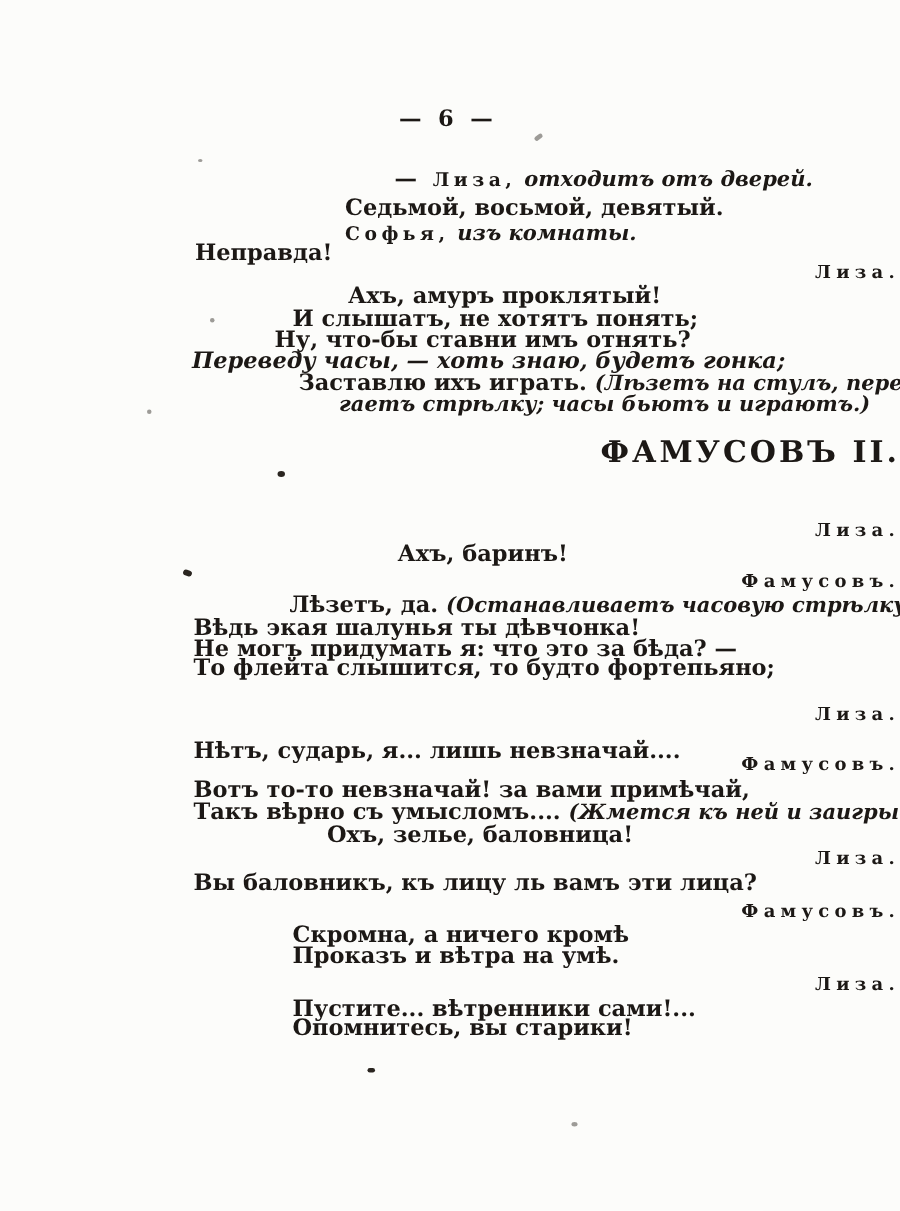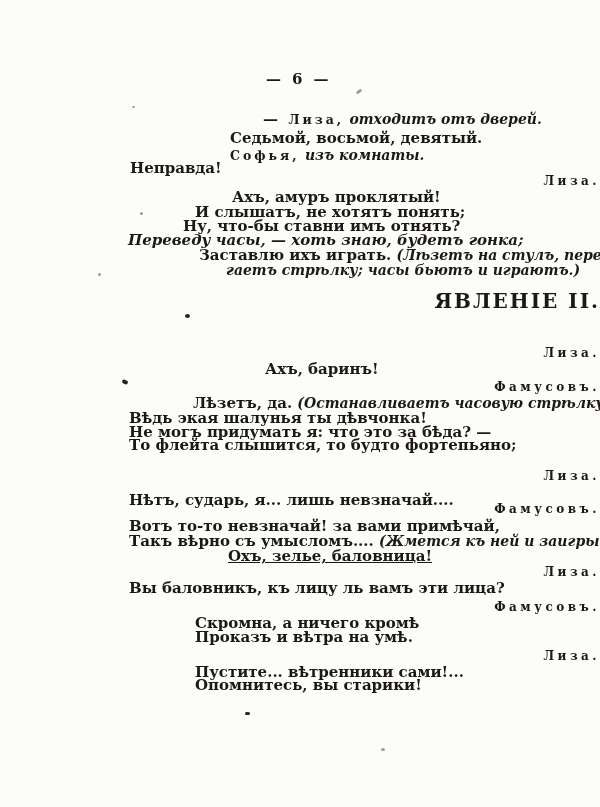--- a/index.html
+++ b/index.html
@@ -61,21 +61,21 @@
   <div class="line" style="top:205px;left:195px;">И слышатъ, не хотятъ понять;</div>
   <div class="line" style="top:219px;left:183px;">Ну, что-бы ставни имъ отнять?</div>
   <div class="line" style="top:233px;left:128px;font-style:italic;">Переведу часы, — хоть знаю, будетъ гонка;</div>
 
   <div class="line" style="top:248px;left:199px;">
     <span>Заставлю ихъ играть.</span>
     <span class="dir">(Лѣзетъ на стулъ, передви-</span>
   </div>
   <div class="line dir" style="top:263px;left:226px;text-align:right;">гаетъ стрѣлку; часы бьютъ и играютъ.)</div>
 
-  <div class="line scene-head centered" style="top:291px;">ЯВЛЕНІЕ II.</div>
+  <div class="line scene-head centered" style="top:291px;">ФАМУСОВЪ II.</div>
   <div class="speck" style="top:314px;left:185px;width:5px;height:4px;"></div>
 
   <div class="line speaker centered" style="top:347px;">Лиза.</div>
   <div class="line" style="top:362px;left:265px;">Ахъ, баринъ!</div>
 
   <div class="line speaker centered" style="top:381px;">Фамусовъ.</div>
   <div class="speck" style="top:380px;left:122px;width:6px;height:4px;border-radius:2px;transform:rotate(20deg);"></div>
 
   <div class="line" style="top:396px;left:193px;">
     <span>Лѣзетъ, да.</span>
@@ -87,21 +87,21 @@
 
   <div class="line speaker centered" style="top:470px;">Лиза.</div>
   <div class="line" style="top:493px;left:129px;">Нѣтъ, сударь, я... лишь невзначай....</div>
 
   <div class="line speaker centered" style="top:503px;">Фамусовъ.</div>
   <div class="line" style="top:519px;left:129px;">Вотъ то-то невзначай! за вами примѣчай,</div>
   <div class="line" style="top:534px;left:129px;">
     <span>Такъ вѣрно съ умысломъ....</span>
     <span class="dir">(Жмется къ ней и заигрываетъ.)</span>
   </div>
-  <div class="line" style="top:549px;left:228px;text-decoration:underline;">Охъ, зелье, баловница!</div>
+  <div class="line" style="top:549px;left:218px;">Охъ, зелье, баловница!</div>
 
   <div class="line speaker centered" style="top:566px;">Лиза.</div>
   <div class="line" style="top:581px;left:129px;">Вы баловникъ, къ лицу ль вамъ эти лица?</div>
 
   <div class="line speaker centered" style="top:601px;">Фамусовъ.</div>
   <div class="line" style="top:616px;left:195px;">Скромна, а ничего кромѣ</div>
   <div class="line" style="top:630px;left:195px;">Проказъ и вѣтра на умѣ.</div>
   <div class="speck faint" style="top:638px;left:364px;width:5px;height:2px;transform:rotate(55deg);"></div>
 
   <div class="line speaker centered" style="top:650px;">Лиза.</div>

